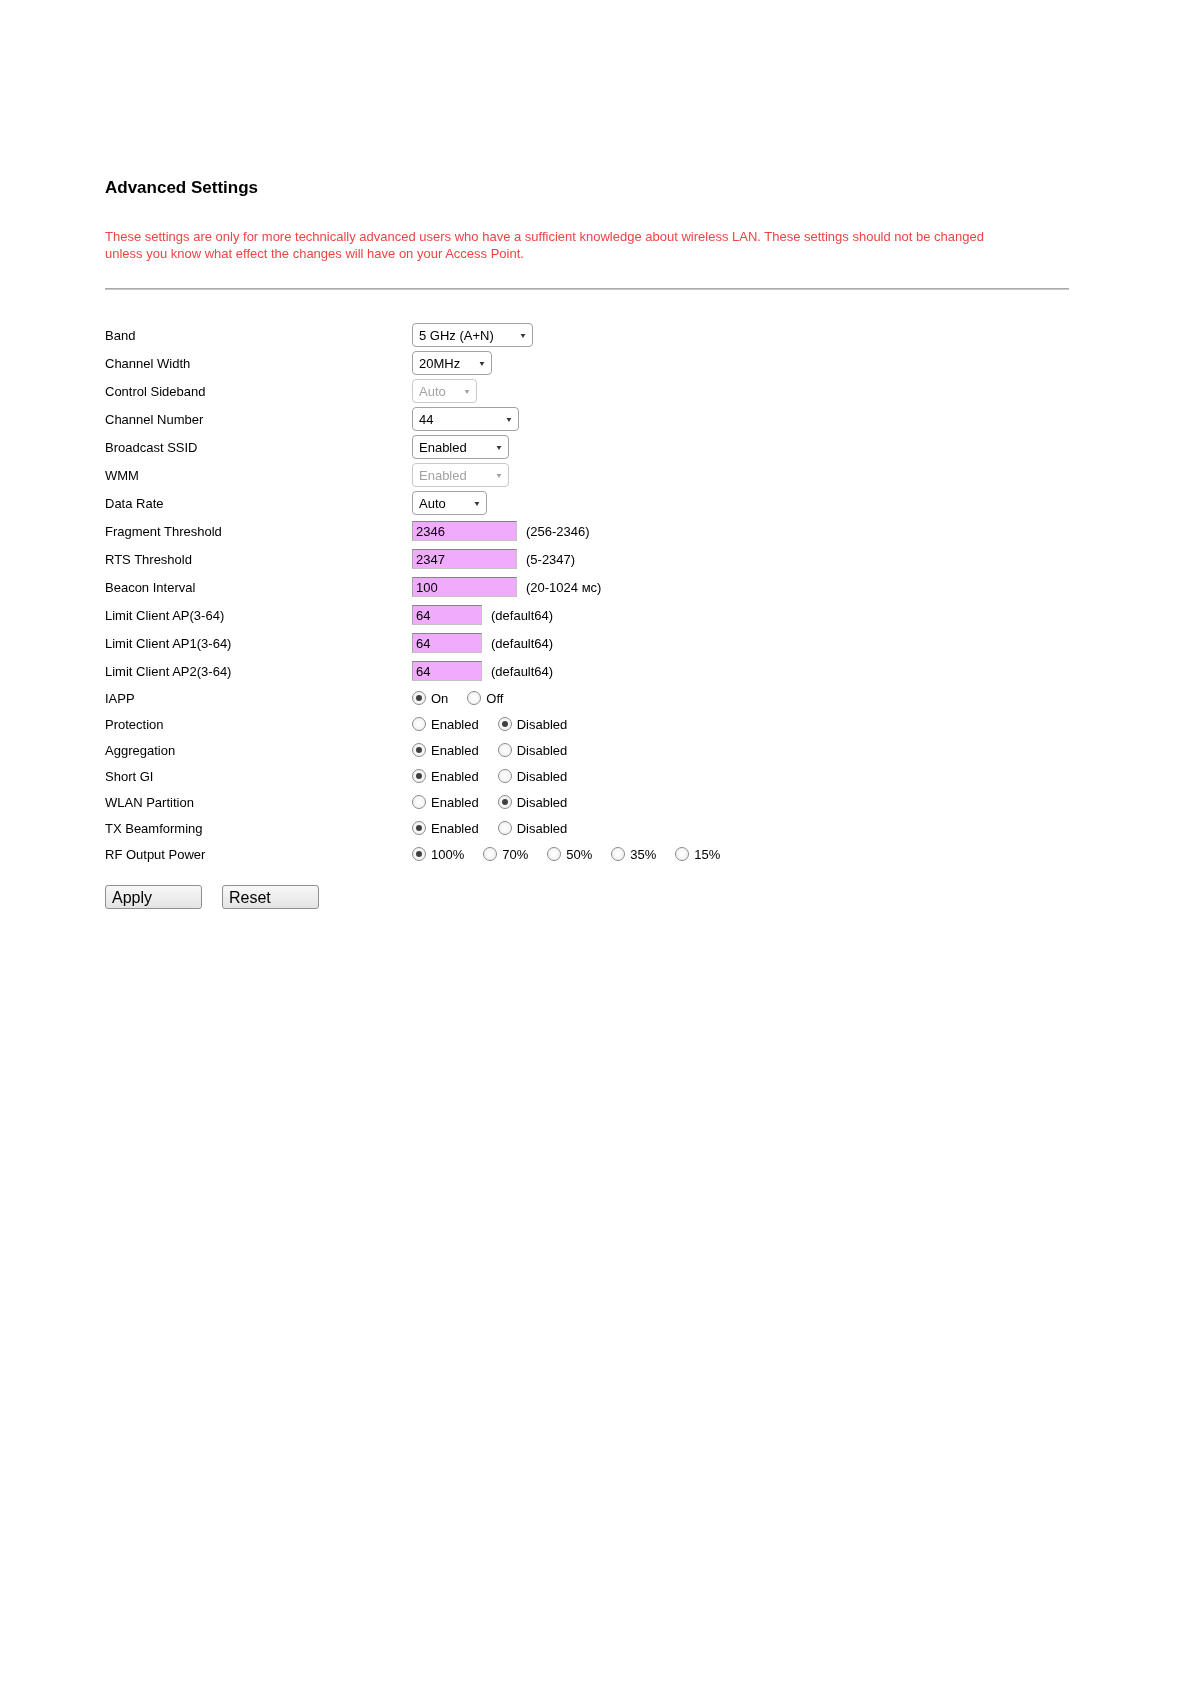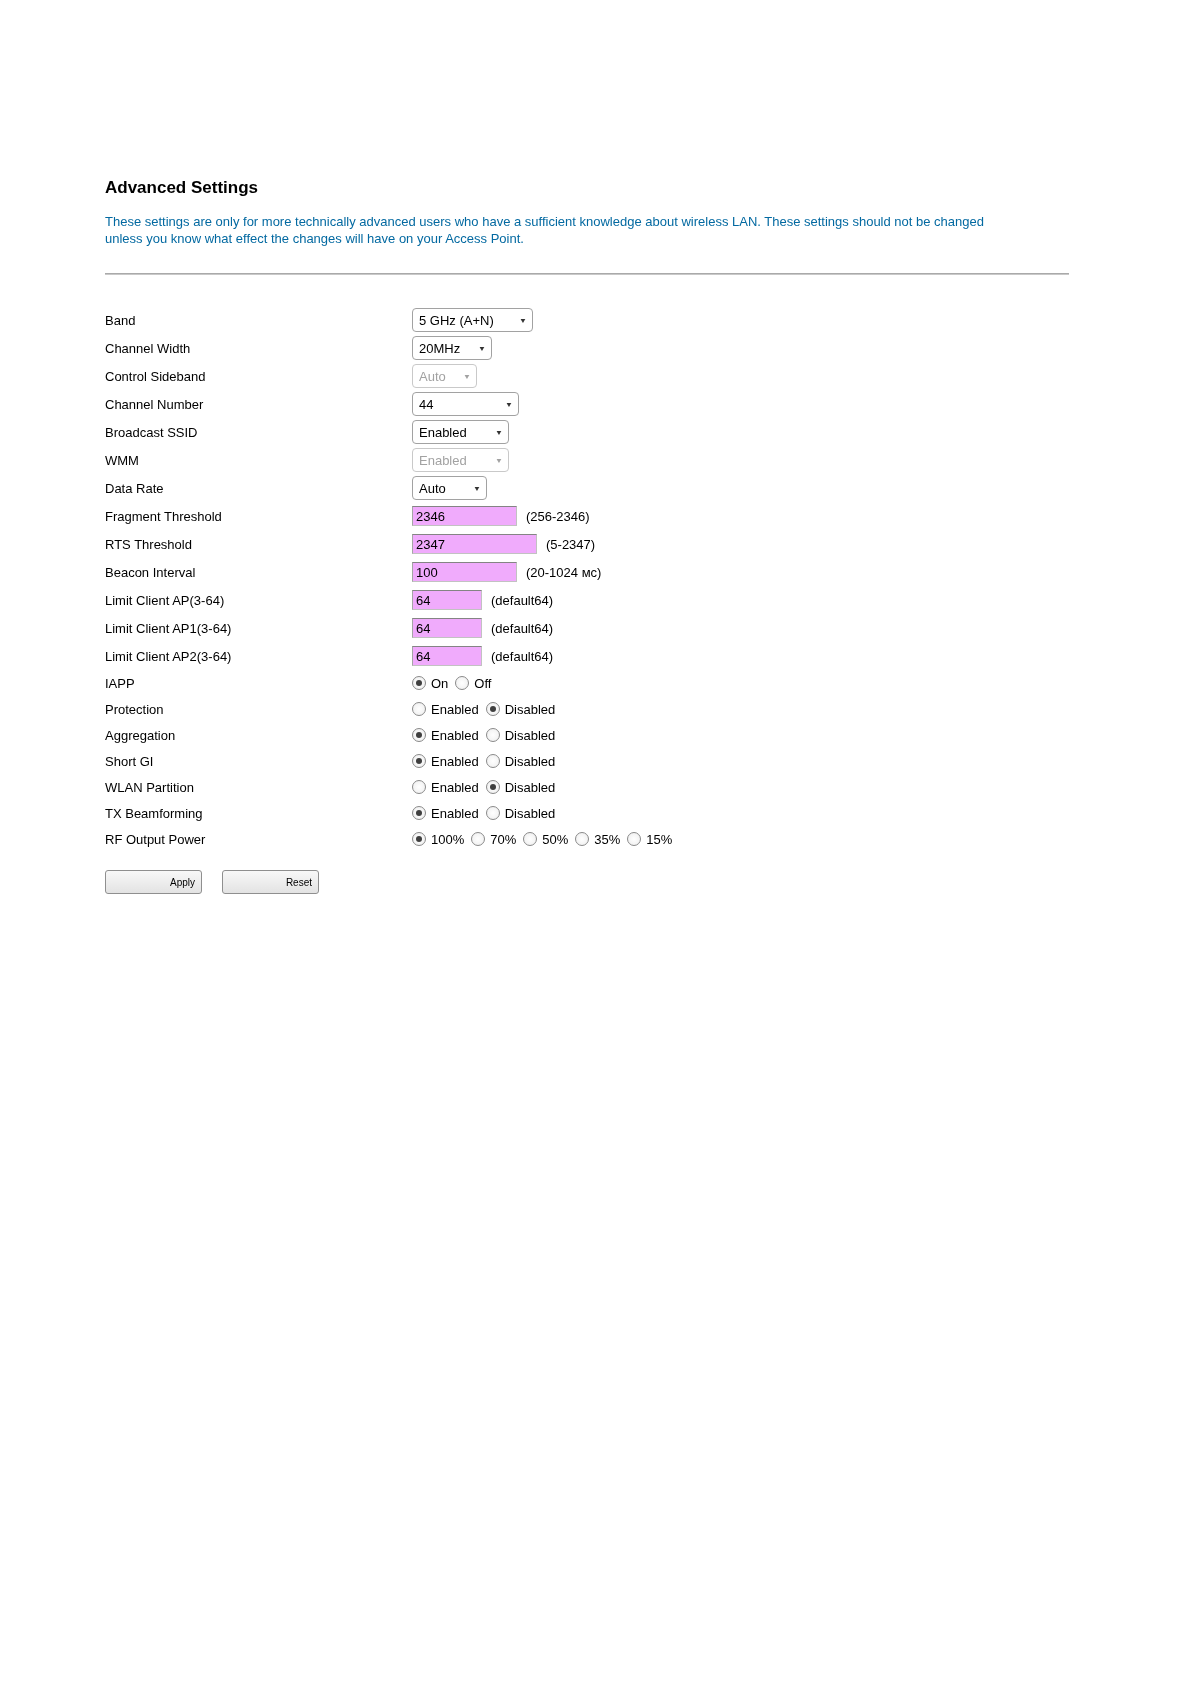--- a/index.html
+++ b/index.html
@@ -9,21 +9,21 @@
     font-size:13px;color:#000;
     position:relative;
   }
   .content{
     position:absolute;left:105px;top:178px;width:964px;
   }
   .page-title{
     font-size:17px;font-weight:bold;color:#000;line-height:20px;
   }
   .page-desc{
-    margin-top:15px;width:880px;line-height:17px;color:#0369a1;
+    margin-top:30px;width:880px;line-height:17px;color:#ef4444;
   }
   .divider{
     margin-top:26px;width:964px;height:2px;
     background:linear-gradient(#9a9a9a,#d8d8d8);
   }
   .form{margin-top:31px;}
   .row{display:flex;align-items:center;height:28px;}
   .row-radio{height:26px;}
   .label{width:307px;flex:0 0 307px;color:#000;}
   
@@ -39,39 +39,39 @@
   .select.disabled .sel-arrow{color:#a2a2a2;}
   
   .text-input{
     height:20px;border:1px solid;
     border-color:#848484 #c2c2c2 #c2c2c2 #a5a5a5;
     padding:0 3px;font-family:"Liberation Sans",sans-serif;font-size:13px;color:#000;
     background:#f0abfc;box-sizing:border-box;
   }
   .hint{margin-left:9px;white-space:nowrap;}
   
-  .radio-group{display:flex;align-items:center;column-gap:7px;text-align:right;}
+  .radio-group{display:flex;align-items:center;column-gap:19px;text-align:right;}
   .radio-opt{display:inline-flex;align-items:center;cursor:default;}
   .radio{
     width:12px;height:12px;border-radius:50%;
     border:1px solid #8a8a8a;background:radial-gradient(#ffffff,#ededed);
     display:inline-block;position:relative;margin-right:5px;flex:0 0 12px;
   }
   .radio.checked::after{
     content:"";position:absolute;left:3px;top:3px;width:6px;height:6px;
     border-radius:50%;background:#3f3f3f;
   }
   
   .button-bar{margin-top:18px;display:flex;column-gap:20px;}
   .btn{
     width:97px;height:24px;
     border:1px solid #8f8f8f;border-radius:3px;
     background:linear-gradient(to bottom,#f8f8f8,#e3e3e3);
-    font-family:"Liberation Sans",sans-serif;font-size:10px;color:#000;
-    text-align:right;line-height:22px;cursor:default;
+    font-family:"Liberation Sans",sans-serif;font-size:16px;color:#000;
+    text-align:left;line-height:22px;cursor:default;
   }
 </style>
 </head>
 <body>
 
 <div class="content">
 
   <div class="page-title">Advanced Settings</div>
 
   <div class="page-desc">These settings are only for more technically advanced users who have a sufficient knowledge about wireless LAN. These settings should not be changed unless you know what effect the changes will have on your Access Point.</div>
@@ -137,21 +137,21 @@
     </div>
 
     <div class="row">
       <div class="label">Fragment Threshold</div>
       <input class="text-input" style="width: 105px;" value="2346">
       <span class="hint">(256-2346)</span>
     </div>
 
     <div class="row">
       <div class="label">RTS Threshold</div>
-      <input class="text-input" style="width: 125px;" value="2347">
+      <input class="text-input" style="width: 105px;" value="2347">
       <span class="hint">(5-2347)</span>
     </div>
 
     <div class="row">
       <div class="label">Beacon Interval</div>
       <input class="text-input" style="width: 105px;" value="100">
       <span class="hint">(20-1024 мс)</span>
     </div>
 
     <div class="row">

